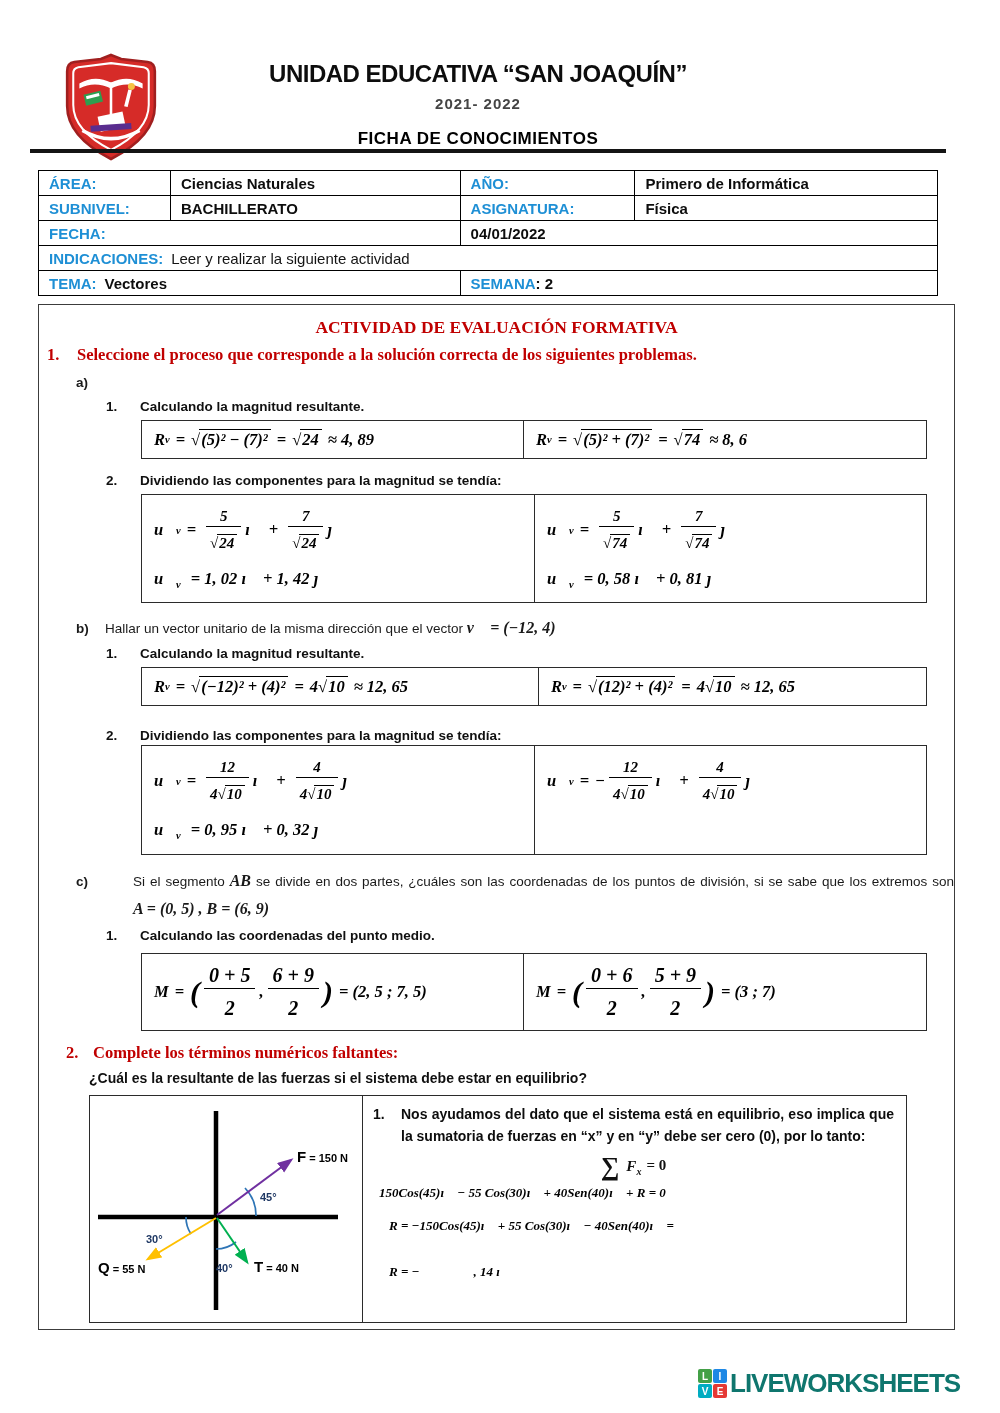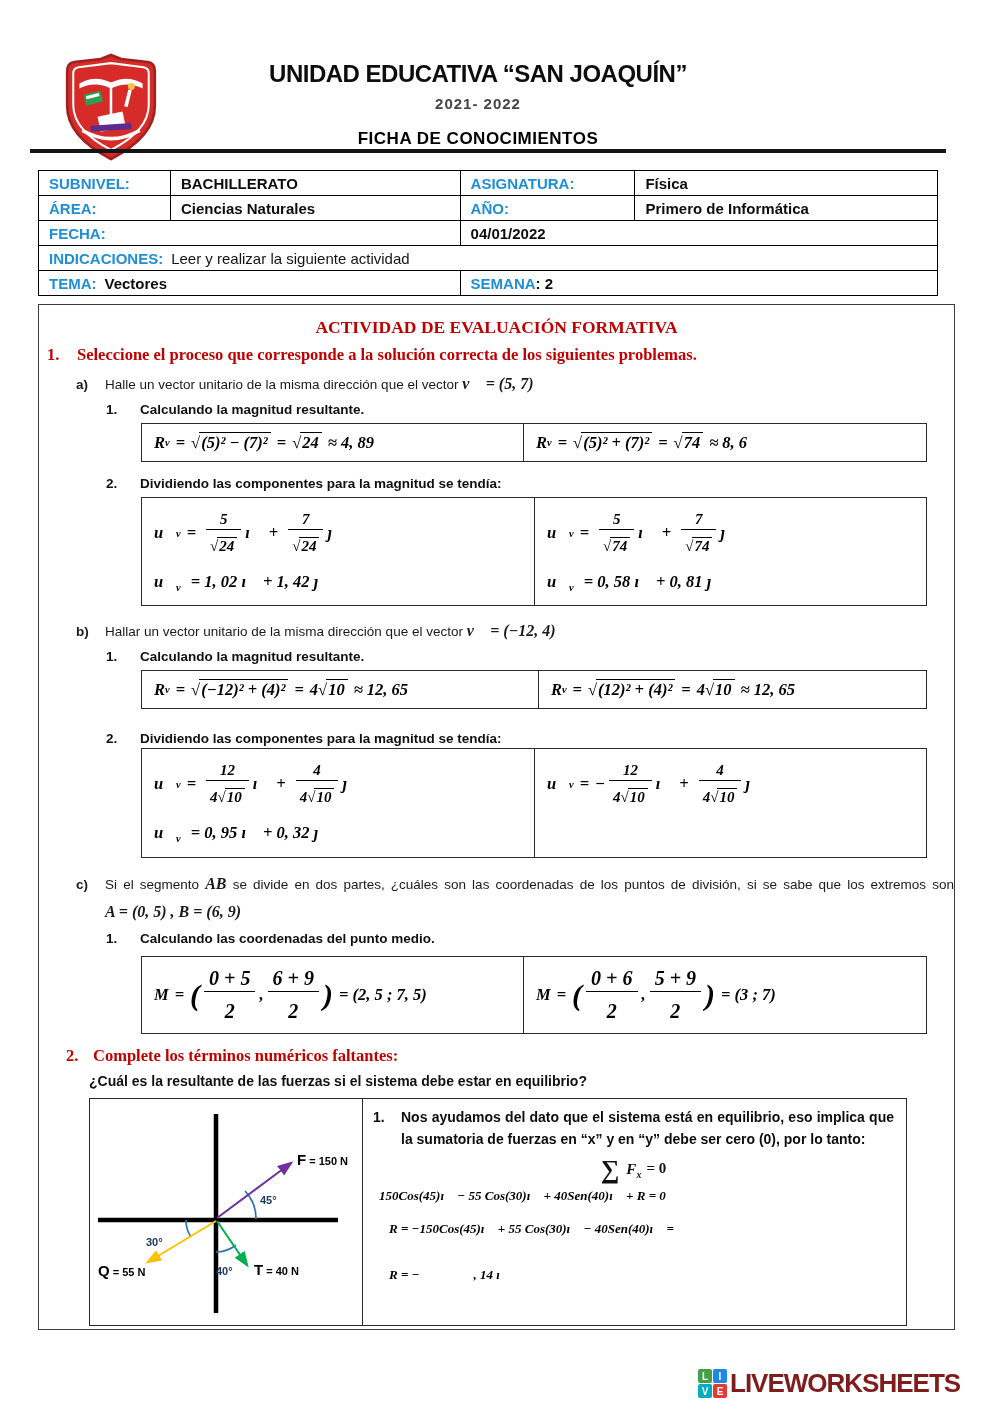--- a/index.html
+++ b/index.html
@@ -47,21 +47,21 @@
   .rb { border-top:1.7px solid #000; padding:0 3px 0 2px; }
   .frac { display:inline-block; vertical-align:middle; text-align:center; margin:0 4px; font-size:15px; line-height:1.15; }
   .frac .num { display:block; padding:0 5px 1px; }
   .frac .den { display:block; border-top:1.7px solid #000; padding:8px 4px 0; }
   .uline { height:54px; display:flex; align-items:center; }
   .ures { margin-top:12px; margin-bottom:4px; }
   .bigp { font-size:30px; font-weight:bold; vertical-align:middle; line-height:1; }
   .mrow .frac { font-size:20px; }
 
   
-  .ctext { flex:1; text-align:justify; line-height:1.8; }
+  .ctext { flex:1; text-align:justify; line-height:1.8;margin-left:28px; }
 
   
   .sec2 { display:flex; margin:12px 0 0 27px; font-family:"Liberation Serif", serif; font-weight:bold; font-size:16.5px; color:#c00000; }
   .sec2 .n { width:27px; }
   .question { margin:7px 0 0 50px; font-size:14px; font-weight:bold; color:#101010; }
 
   .solbox { margin:9px 0 0 50px; width:818px; height:228px; border:1.4px solid #2b2b2b; display:flex; }
   .diag { flex:0 0 272px; position:relative; }
   .sol { flex:1; border-left:1.4px solid #2b2b2b; padding:8px 12px 0 10px; }
   .soltext { display:flex; font-size:14px; font-weight:bold; color:#0d0d0d; line-height:1.55; }
@@ -75,21 +75,21 @@
   .eq2 { margin:17px 0 0 16px; }
   .eq3 { margin:24px 0 0 16px; }
   .blank { display:inline-block; width:54px; height:18px; vertical-align:baseline; }
 
   
   .brand { position:absolute; left:698px; top:1368px; display:flex; align-items:center; }
   .tiles { display:grid; grid-template-columns:14px 14px; grid-auto-rows:14px; gap:1px; margin-right:3px; }
   .tile { color:#fff; font-size:10px; font-weight:bold; display:flex; align-items:center; justify-content:center; border-radius:2px; font-family:"Liberation Sans", sans-serif; }
   .tile.l { background:#43a047; } .tile.i { background:#1e88e5; }
   .tile.v { background:#00acc1; } .tile.e { background:#e53935; }
-  .wordmark { font-size:26px; font-weight:bold; letter-spacing:-1px; color:#7f1d1d; }
+  .wordmark { font-size:26px; font-weight:bold; letter-spacing:-1px; color:#0f766e; }
 </style>
 </head>
 <body>
 
 <svg class="logo" viewBox="0 0 100 108">
   <path d="M50 2 L60 6 L86 9 Q93 10 93 18 L93 52 Q93 82 50 104 Q7 82 7 52 L7 18 Q7 10 14 9 L40 6 Z" fill="#d62b28" stroke="#a01f1f" stroke-width="2.5"></path>
   <path d="M50 10 L82 14 Q87 15 87 20 L87 51 Q87 76 50 95 Q13 76 13 51 L13 20 Q13 15 18 14 Z" fill="none" stroke="#ffffff" stroke-width="2"></path>
   <path d="M19 30 Q34 21 50 29 Q66 21 81 30 L81 35 Q66 27 50 35 Q34 27 19 35 Z" fill="#ffffff"></path>
   <line x1="50" y1="29" x2="50" y2="64" stroke="#ffffff" stroke-width="2.5"></line>
   <rect x="24" y="39" width="17" height="11" fill="#2e9e4f" transform="rotate(-14 32 44)"></rect>
@@ -110,30 +110,30 @@
 
 <table class="info">
   <colgroup>
       <col style="width:132px">
       <col style="width:290px">
       <col style="width:175px">
       <col style="width:303px">
     </colgroup>
   <tbody>
       <tr>
+    <td class="lbl">ÁREA:</td>
+    <td class="val">Ciencias Naturales</td>
+    <td class="lbl">AÑO:</td>
+    <td class="val">Primero de Informática</td>
+  </tr>
+  <tr>
     <td class="lbl">SUBNIVEL:</td>
     <td class="val">BACHILLERATO</td>
     <td class="lbl">ASIGNATURA:</td>
     <td class="val">Física</td>
-  </tr>
-  <tr>
-    <td class="lbl">ÁREA:</td>
-    <td class="val">Ciencias Naturales</td>
-    <td class="lbl">AÑO:</td>
-    <td class="val">Primero de Informática</td>
   </tr>
   <tr>
     <td class="lbl" colspan="2">FECHA:</td>
     <td class="val" colspan="2">04/01/2022</td>
   </tr>
   <tr>
     <td colspan="4">
       <span class="lbl">INDICACIONES:</span><span class="reg gap">Leer y realizar la siguiente actividad</span>
     </td>
   </tr>
@@ -152,21 +152,20 @@
 
   <div class="act-title">ACTIVIDAD DE EVALUACIÓN FORMATIVA</div>
 
   <div class="q1">
     <span class="n">1.</span>
     <span>Seleccione el proceso que corresponde a la solución correcta de los siguientes problemas.</span>
   </div>
 
   <div class="item">
     <span class="n">a)</span>
-    <span><span>Halle un vector unitario de la misma dirección que el vector </span><span class="imath">v⃗ = (5, 7)</span></span>
   </div>
   <div class="step">
     <span class="n">1.</span>
     <span>Calculando la magnitud resultante.</span>
   </div>
 
   <div class="optrow">
     <div class="opt math">
       <span>R</span>
         <sub class="ms">v</sub>

